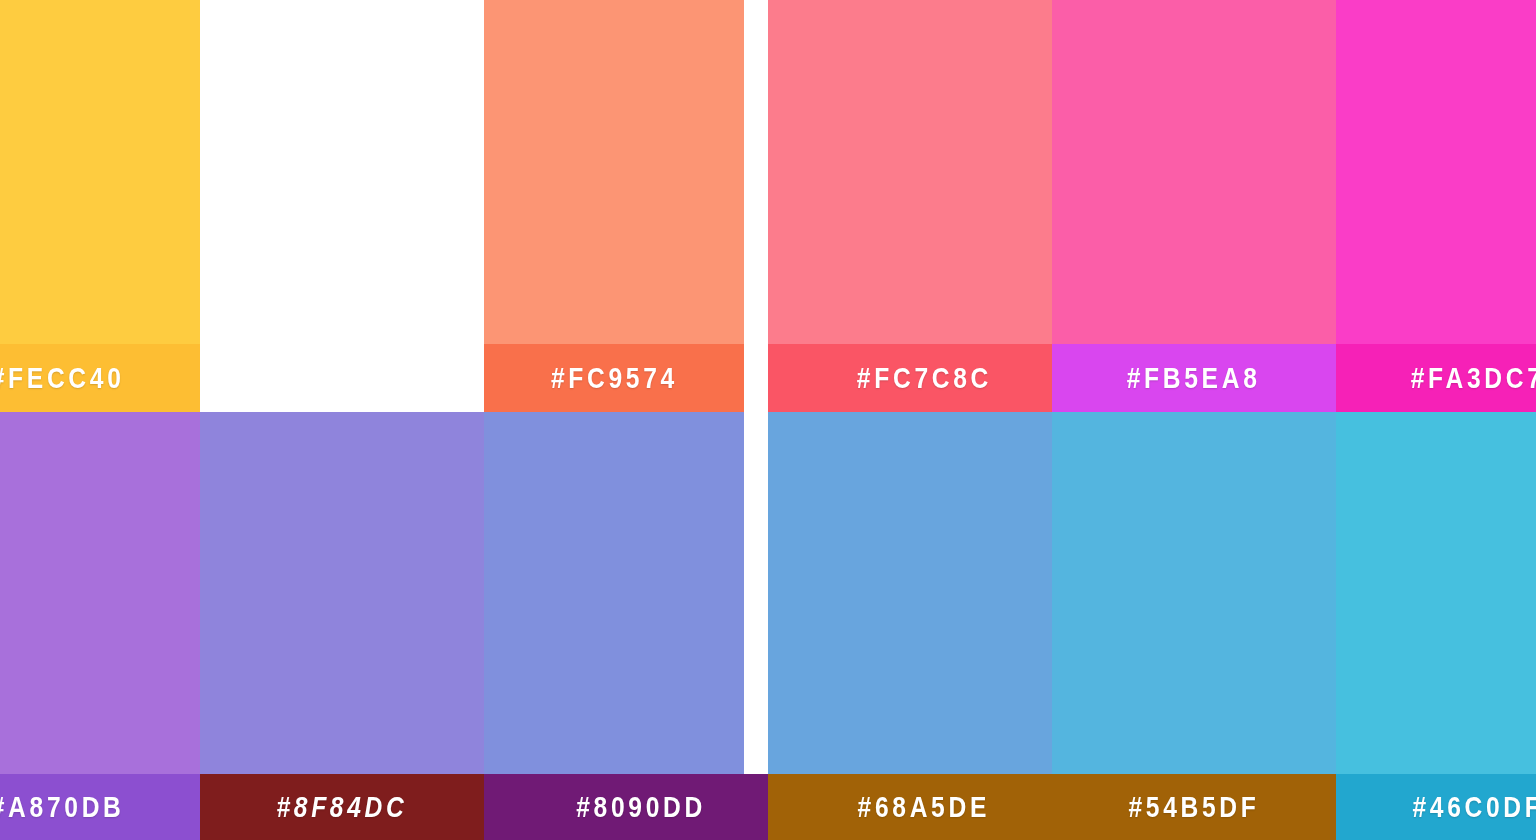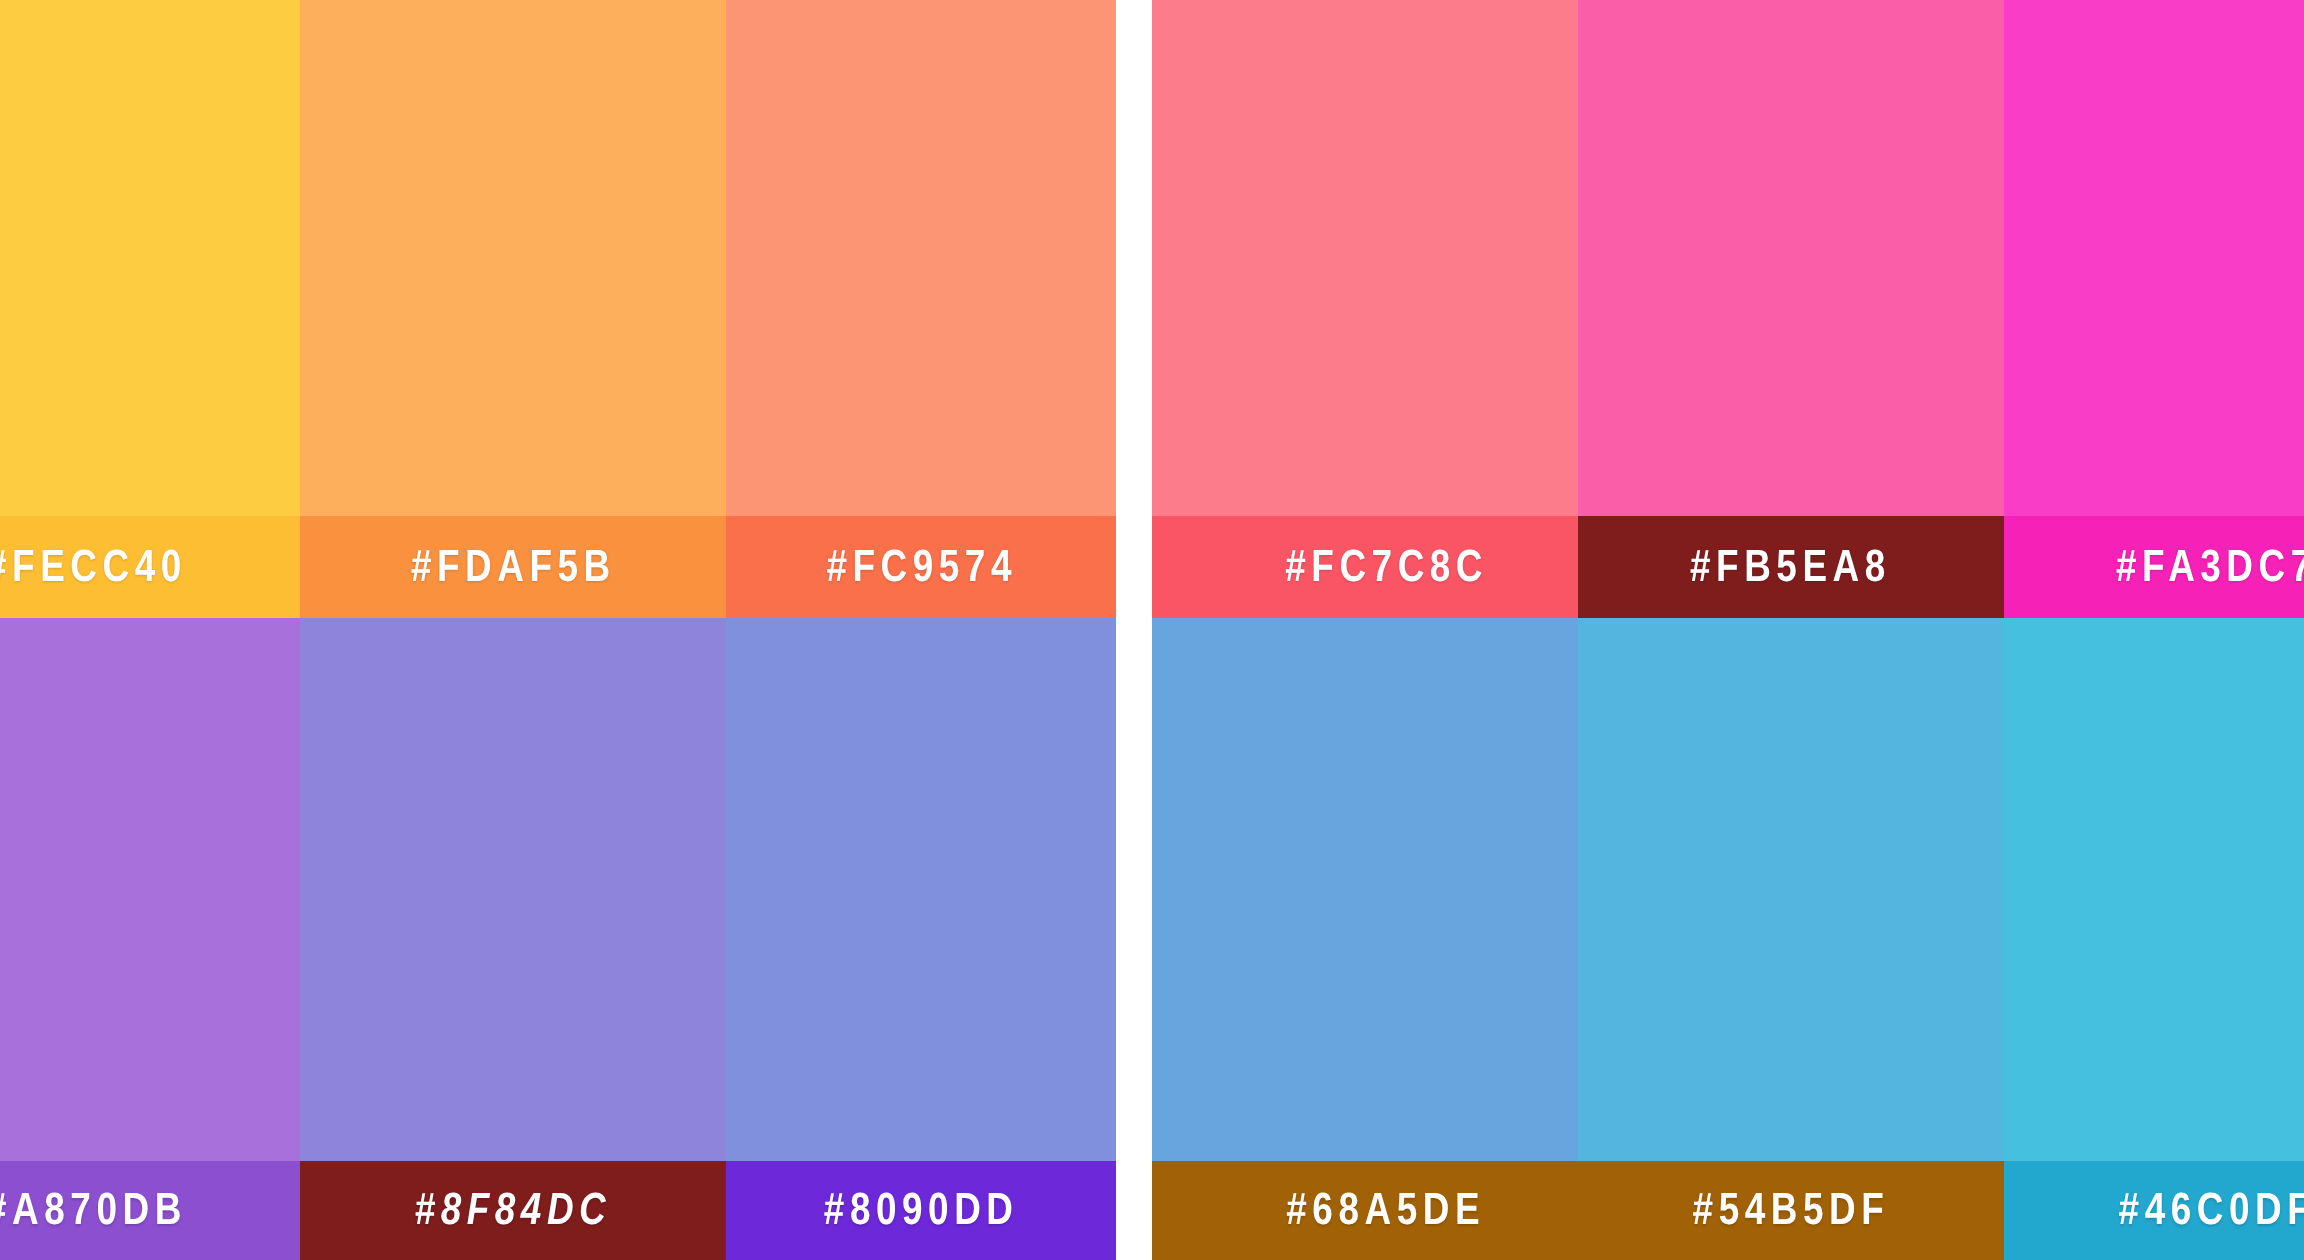--- a/index.html
+++ b/index.html
@@ -82,41 +82,35 @@
 <body>
 
 <div id="palette">
     <div class="palette-row row-0">
       <div class="swatch-strip c0">
         <div class="swatch-color" style="background-color: rgb(254, 204, 64);"></div>
         <div class="swatch-label-band" style="background-color: rgb(253, 190, 51);">
           <span class="swatch-label-text">#FECC40</span>
         </div>
       </div>
-      <div class="swatch-strip c1">
-        <div class="swatch-color" style="background-color: rgb(253, 175, 91);"></div>
-        <div class="swatch-label-band" style="background-color: rgb(249, 145, 62);">
-          <span class="swatch-label-text">#FDAF5B</span>
-        </div>
-      </div>
       <div class="swatch-strip c2">
         <div class="swatch-color" style="background-color: rgb(252, 149, 116);"></div>
         <div class="swatch-label-band" style="background-color: rgb(249, 112, 75);">
           <span class="swatch-label-text">#FC9574</span>
         </div>
       </div>
       <div class="swatch-strip c3">
         <div class="swatch-color" style="background-color: rgb(252, 124, 140);"></div>
         <div class="swatch-label-band" style="background-color: rgb(250, 85, 101);">
           <span class="swatch-label-text">#FC7C8C</span>
         </div>
       </div>
       <div class="swatch-strip c4">
         <div class="swatch-color" style="background-color: rgb(251, 94, 168);"></div>
-        <div class="swatch-label-band" style="background-color: #7f1d1d;">
+        <div class="swatch-label-band" style="background-color: #d946ef;">
           <span class="swatch-label-text">#FB5EA8</span>
         </div>
       </div>
       <div class="swatch-strip c5">
         <div class="swatch-color" style="background-color: rgb(250, 61, 199);"></div>
         <div class="swatch-label-band" style="background-color: rgb(246, 33, 183);">
           <span class="swatch-label-text">#FA3DC7</span>
         </div>
       </div>
     </div>
@@ -128,21 +122,21 @@
         </div>
       </div>
       <div class="swatch-strip c1">
         <div class="swatch-color" style="background-color: rgb(143, 132, 220);"></div>
         <div class="swatch-label-band" style="background-color: #7f1d1d; font-style: italic;">
           <span class="swatch-label-text">#8F84DC</span>
         </div>
       </div>
       <div class="swatch-strip c2">
         <div class="swatch-color" style="background-color: rgb(128, 144, 221);"></div>
-        <div class="swatch-label-band" style="background-color: #6d28d9;">
+        <div class="swatch-label-band" style="background-color: #701a75; padding-left: 27px;">
           <span class="swatch-label-text">#8090DD</span>
         </div>
       </div>
       <div class="swatch-strip c3">
         <div class="swatch-color" style="background-color: rgb(104, 165, 222);"></div>
         <div class="swatch-label-band" style="background-color: #a16207;">
           <span class="swatch-label-text">#68A5DE</span>
         </div>
       </div>
       <div class="swatch-strip c4">

